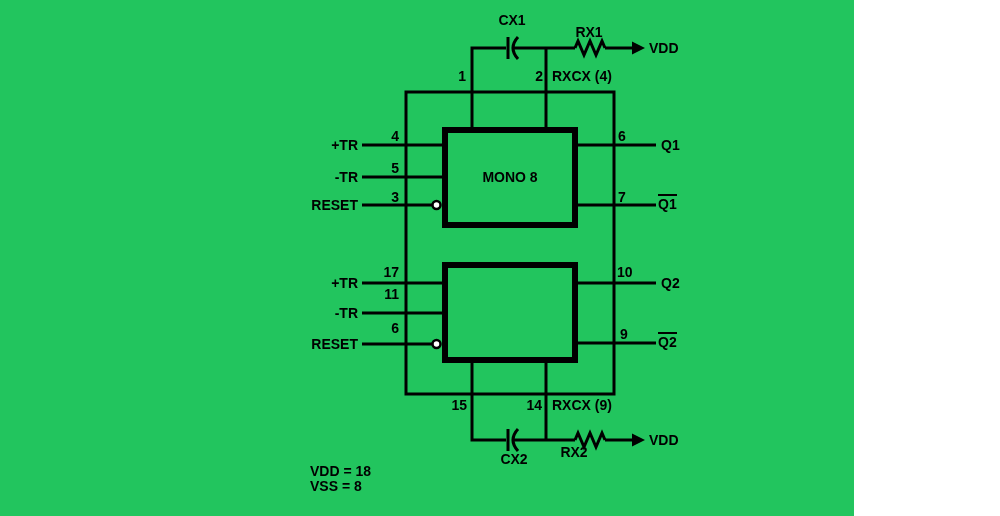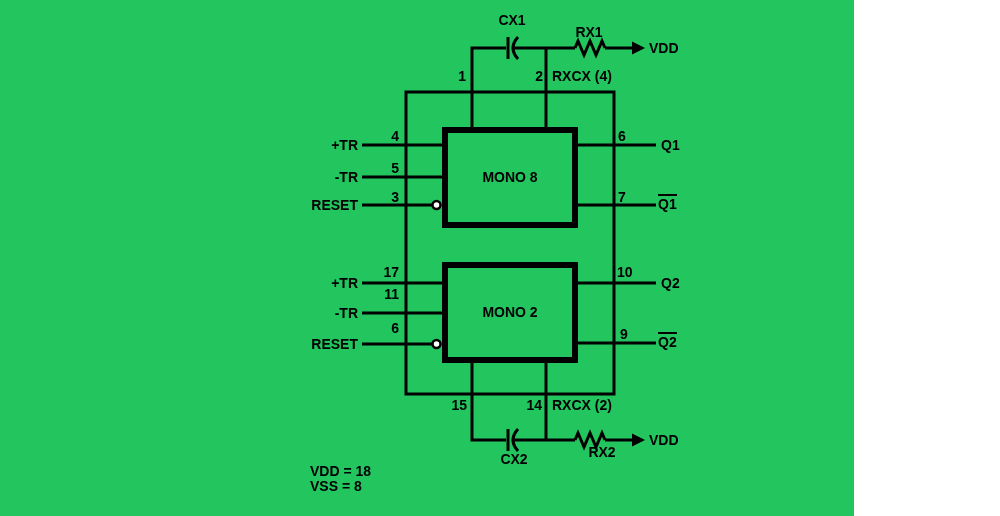--- a/index.html
+++ b/index.html
@@ -120,30 +120,29 @@
   <span class="label overbar" style="left:658px;top:194px">Q1</span>
 
   <span class="label ra" style="left:288px;top:276px;width:70px">+TR</span>
   <span class="label ra" style="left:369px;top:265px;width:30px">17</span>
   <span class="label ra" style="left:288px;top:306px;width:70px"></span>
   <span class="label ra" style="left:288px;top:306px;width:70px">-TR</span>
   <span class="label ra" style="left:369px;top:287px;width:30px">11</span>
   <span class="label ra" style="left:288px;top:337px;width:70px">RESET</span>
   <span class="label ra" style="left:369px;top:321px;width:30px">6</span>
 
-  <div class="boxlabel" style="left:442px;top:262px;width:136px;height:100px">MONO 2</div>
 
   <span class="label" style="left:617px;top:265px">10</span>
   <span class="label" style="left:661px;top:276px">Q2</span>
   <span class="label" style="left:620px;top:327px">9</span>
   <span class="label overbar" style="left:658px;top:332px">Q2</span>
 
   <span class="label ra" style="left:437px;top:398px;width:30px">15</span>
   <span class="label ra" style="left:512px;top:398px;width:30px">14</span>
-  <span class="label" style="left:552px;top:398px">RXCX (2)</span>
+  <span class="label" style="left:552px;top:398px">RXCX (9)</span>
   <span class="label ctr" style="left:494px;top:452px;width:40px">CX2</span>
-  <span class="label ctr" style="left:582px;top:445px;width:40px">RX2</span>
+  <span class="label ctr" style="left:554px;top:445px;width:40px">RX2</span>
   <span class="label" style="left:649px;top:433px">VDD</span>
 
   <span class="label" style="left:310px;top:464px">VDD = 18</span>
   <span class="label" style="left:310px;top:479px">VSS = 8</span>
 
 </div>
 
 </body></html>

